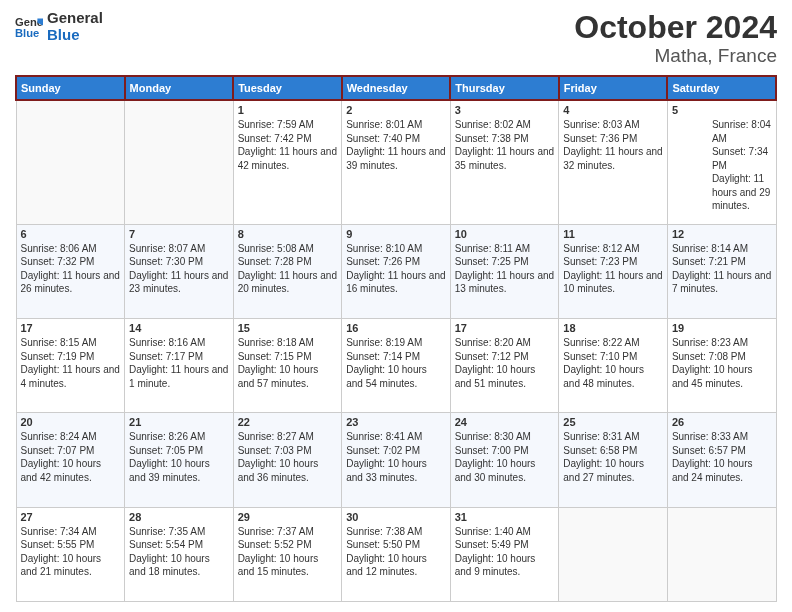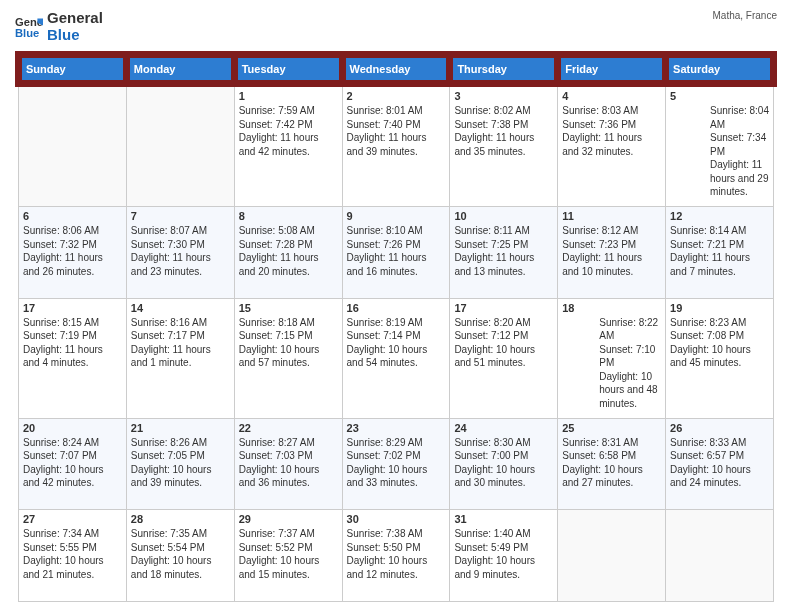--- a/index.html
+++ b/index.html
@@ -35,38 +35,38 @@
     .title-block {
       text-align: right;
     }
     .month-title {
       font-size: 32px;
       font-weight: bold;
       color: #333;
       line-height: 1.1;
     }
     .location {
-      font-size: 10px;
+      font-size: 19px;
       color: #555;
     }
     .calendar {
       flex: 1;
       border: 1px solid #ccc;
       border-collapse: collapse;
       width: 100%;
       table-layout: fixed;
     }
     .calendar th {
       background: #2d7dd2;
       color: #fff;
       font-size: 11px;
       font-weight: bold;
       padding: 5px 4px;
       text-align: left;
-      border: 7px solid #7f1d1d;
+      border: 2px solid #7f1d1d;
     }
     .calendar td {
       border: 1px solid #ccc;
       vertical-align: top;
       padding: 3px 4px;
       font-size: 9.5px;
       color: #333;
       background: #fff;
       height: 88px;
     }
@@ -98,20 +98,21 @@
         <text x="0" y="18" font-size="16" font-weight="bold" fill="#333">General</text>
         <text x="0" y="34" font-size="16" font-weight="bold" fill="#1a6bbf">Blue</text>
         <polygon points="32,8 40,8 40,18 32,14" fill="#2d7dd2"></polygon>
       </svg>
       <div>
         <div style="font-size:15px;font-weight:bold;color:#333;line-height:1.1;">General</div>
         <div style="font-size:15px;font-weight:bold;color:#1a6bbf;line-height:1.1;">Blue</div>
       </div>
     </div>
     <div class="title-block">
+      <div class="month-title">October 2024</div>
       <div class="location">Matha, France</div>
     </div>
   </div>
 
   <table class="calendar">
     <thead>
       <tr>
         <th>Sunday</th>
         <th>Monday</th>
         <th>Tuesday</th>
@@ -226,21 +227,21 @@
 Daylight: 10 hours and 54 minutes.</div>
           </td>
           <td>
             <span class="day-num">17</span>
             <div class="cell-text" style="white-space: pre-wrap;">Sunrise: 8:20 AM
 Sunset: 7:12 PM
 Daylight: 10 hours and 51 minutes.</div>
           </td>
           <td>
             <span class="day-num">18</span>
-            <div class="cell-text" style="white-space: pre-wrap; margin-left: 37px;">Sunrise: 8:22 AM
+            <div class="cell-text" style="white-space: pre-wrap;">Sunrise: 8:22 AM
 Sunset: 7:10 PM
 Daylight: 10 hours and 48 minutes.</div>
           </td>
           <td>
             <span class="day-num">19</span>
             <div class="cell-text" style="white-space: pre-wrap;">Sunrise: 8:23 AM
 Sunset: 7:08 PM
 Daylight: 10 hours and 45 minutes.</div>
           </td>
         </tr>
@@ -258,21 +259,21 @@
 Daylight: 10 hours and 39 minutes.</div>
           </td>
           <td>
             <span class="day-num">22</span>
             <div class="cell-text" style="white-space: pre-wrap;">Sunrise: 8:27 AM
 Sunset: 7:03 PM
 Daylight: 10 hours and 36 minutes.</div>
           </td>
           <td>
             <span class="day-num">23</span>
-            <div class="cell-text" style="white-space: pre-wrap;">Sunrise: 8:29 AM
+            <div class="cell-text" style="white-space: pre-wrap;">Sunrise: 8:41 AM
 Sunset: 7:02 PM
 Daylight: 10 hours and 33 minutes.</div>
           </td>
           <td>
             <span class="day-num">24</span>
             <div class="cell-text" style="white-space: pre-wrap;">Sunrise: 8:30 AM
 Sunset: 7:00 PM
 Daylight: 10 hours and 30 minutes.</div>
           </td>
           <td>

